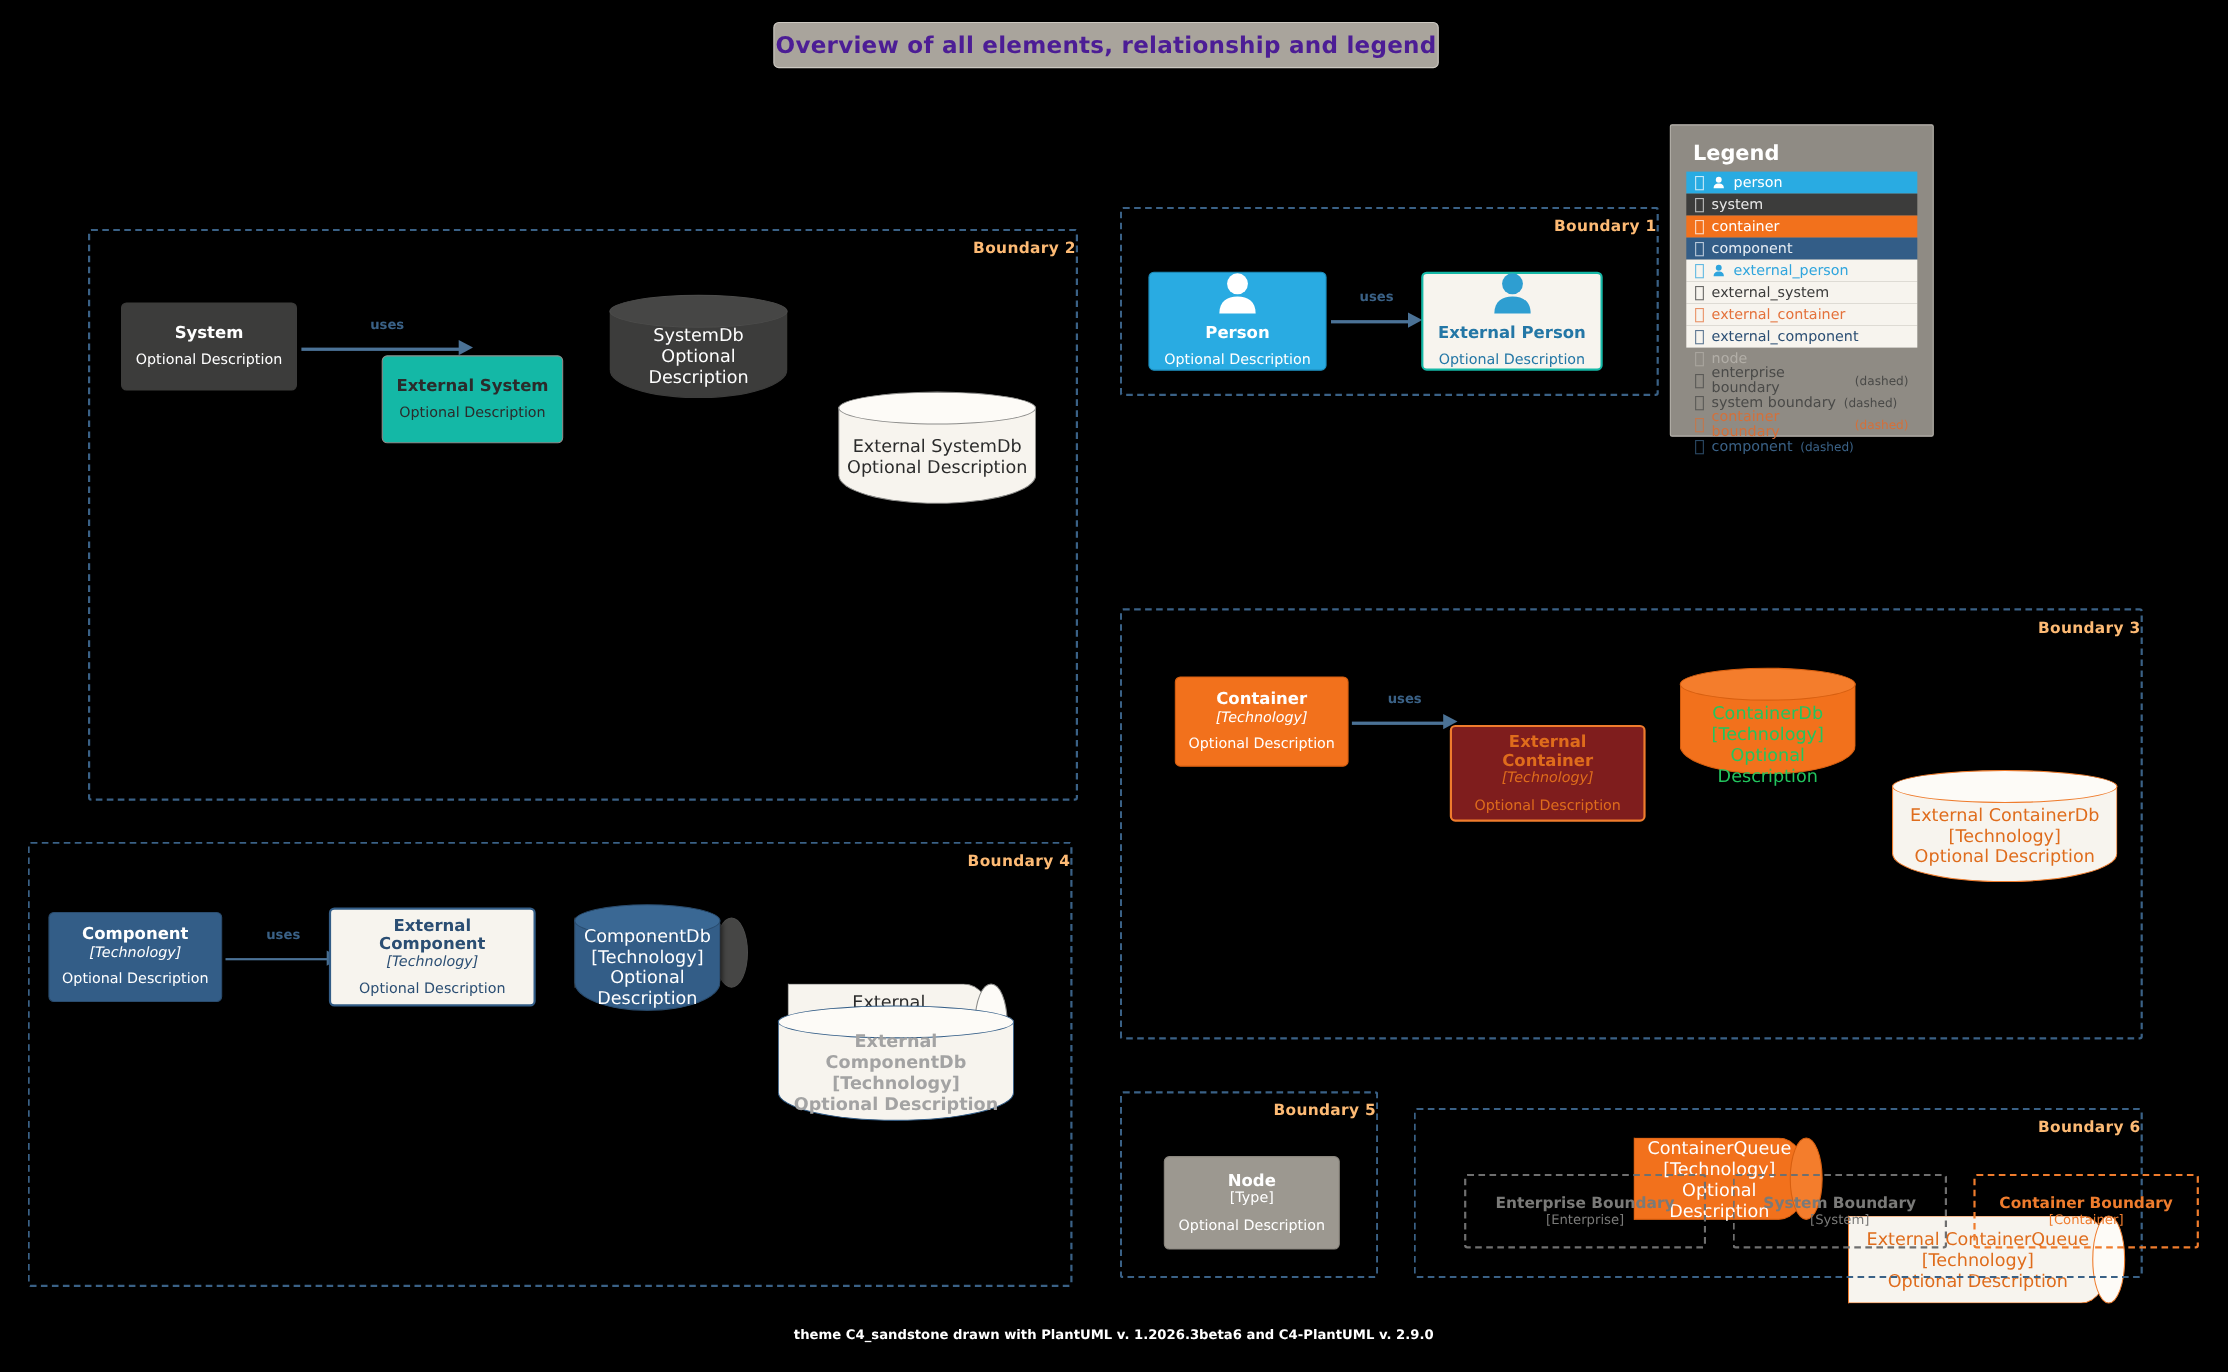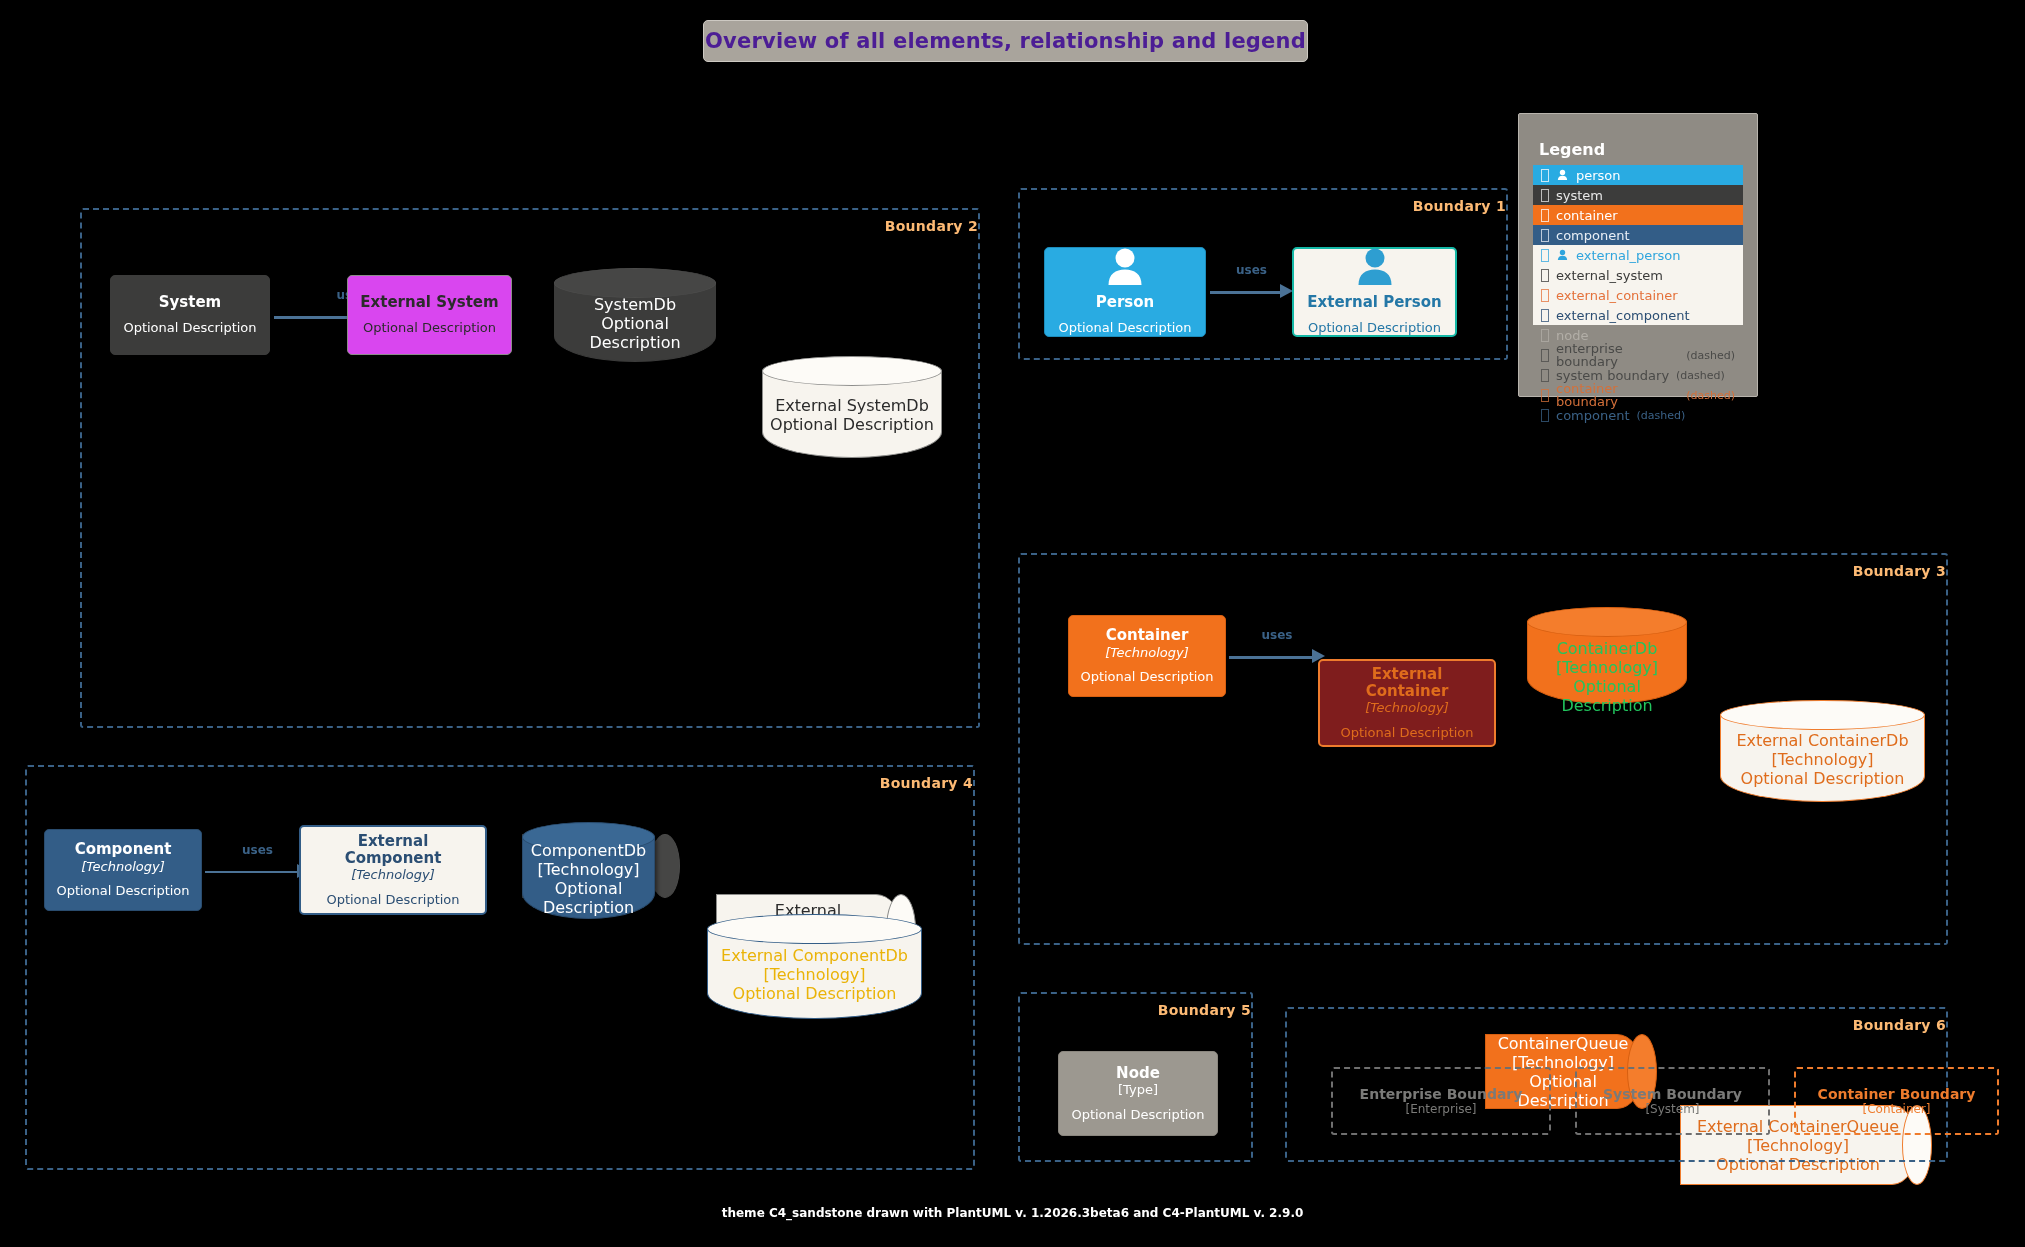--- a/index.html
+++ b/index.html
@@ -42,21 +42,21 @@
     display:flex;flex-direction:column;align-items:center;justify-content:center;
     text-align:center;box-shadow:2px 2px 4px rgba(0,0,0,.5);
     padding:6px 8px;
   }
   .el .nm{font-size:15px;font-weight:bold;line-height:1.15;}
   .el .tech{font-size:13px;font-style:italic;line-height:1.2;}
   .el .desc{font-size:13px;line-height:1.2;margin-top:9px;}
 
   
   .sys      {background:#3c3c3b;border:1px solid #3c3c3b;border-radius:5px;color:#fff;}
-  .sys-ext  {background:#d946ef;border:1px solid #8c8c8a;border-radius:5px;color:#2b2b2b;}
+  .sys-ext  {background:#14b8a6;border:1px solid #8c8c8a;border-radius:5px;color:#2b2b2b;margin-top:48px;}
   .per      {background:#29ABE2;border:1px solid #1c8cbb;border-radius:5px;color:#fff;}
   .per-ext  {background:#f7f4ee;border:2px solid #14b8a6;border-radius:5px;color:#2477a6;}
   .con      {background:#F2711C;border:1px solid #d75f10;border-radius:5px;color:#fff;}
   .con-ext  {background:#7f1d1d;border:2px solid #ef7c2d;border-radius:5px;color:#df6c1c;margin-top:48px;}
   .cmp      {background:#335D87;border:1px solid #2a4c6e;border-radius:5px;color:#fff;}
   .cmp-ext  {background:#f7f4ee;border:2px solid #335D87;border-radius:5px;color:#2b4e73;}
   .nd       {background:#9c9890;border:1px solid #8a867e;border-radius:5px;color:#fff;}
 
   
   .db{position:relative;border-radius:0;box-shadow:none;padding:0;}
@@ -109,21 +109,21 @@
     position:absolute;left:0;right:0;bottom:100%;margin-bottom:3px;text-align:center;
     color:#3a6186;font-size:12px;font-weight:bold;
   }
 
   
   #legend{
     left:1518px;top:113px;width:240px;height:284px;
     background:#8f8b84;border:1px solid #b8b4ad;border-radius:2px;
     box-shadow:3px 3px 5px rgba(0,0,0,.5);padding:10px 14px 8px 14px;
   }
-  #legend .lg-title{color:#fff;font-size:16px;font-weight:bold;margin:16px 0 6px 6px;}
+  #legend .lg-title{color:#fff;font-size:19px;font-weight:bold;margin:4px 0 6px 6px;}
   .lg-row{
     display:flex;align-items:center;gap:7px;
     height:20px;padding:0 8px;font-size:13px;line-height:1;
   }
   .lg-row .tofu{
     display:inline-block;width:6px;height:11px;border:1px solid currentColor;opacity:.75;
     flex:0 0 auto;
   }
   .lg-row .sub{font-size:11px;}
   .lg-person{background:#29ABE2;color:#fff;}
@@ -235,21 +235,21 @@
     <div class="cyl-txt" style="color:#fff;">
       <div class="nm">ComponentDb</div>
       <div class="tech">[Technology]</div>
       <div class="desc">Optional Description</div>
     </div>
   </div>
 
   <div class="abs db" style="left:680px;top:50px;width:215px;height:105px;">
     <div class="cyl-body" style="background:#f7f4ee;border-color:#335D87;"></div>
     <div class="cyl-top" style="background:#fdfbf7;border-color:#335D87;"></div>
-    <div class="cyl-txt" style="color:#eab308;">
+    <div class="cyl-txt" style="color:#a3a3a3;font-weight:bold;">
       <div class="nm">External ComponentDb</div>
       <div class="tech">[Technology]</div>
       <div class="desc">Optional Description</div>
     </div>
   </div>
 
 </div>
 
 <div class="abs boundary" id="b1" style="left:1018px;top:188px;width:490px;height:172px;">
   <div class="btitle">Boundary 1</div>

